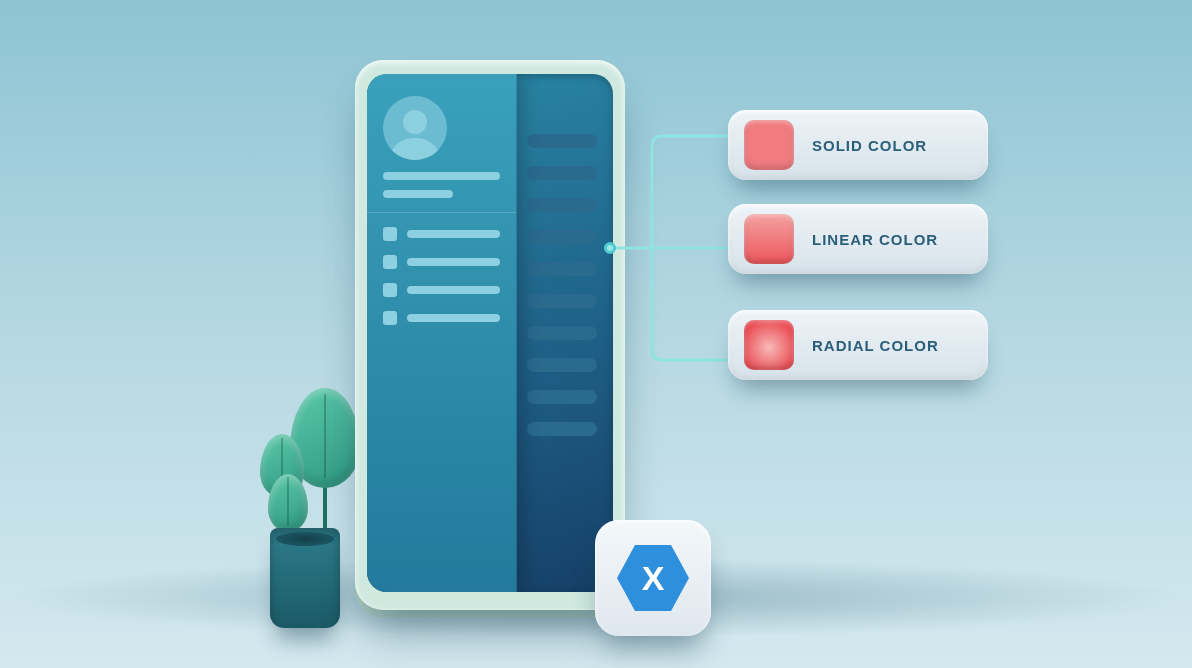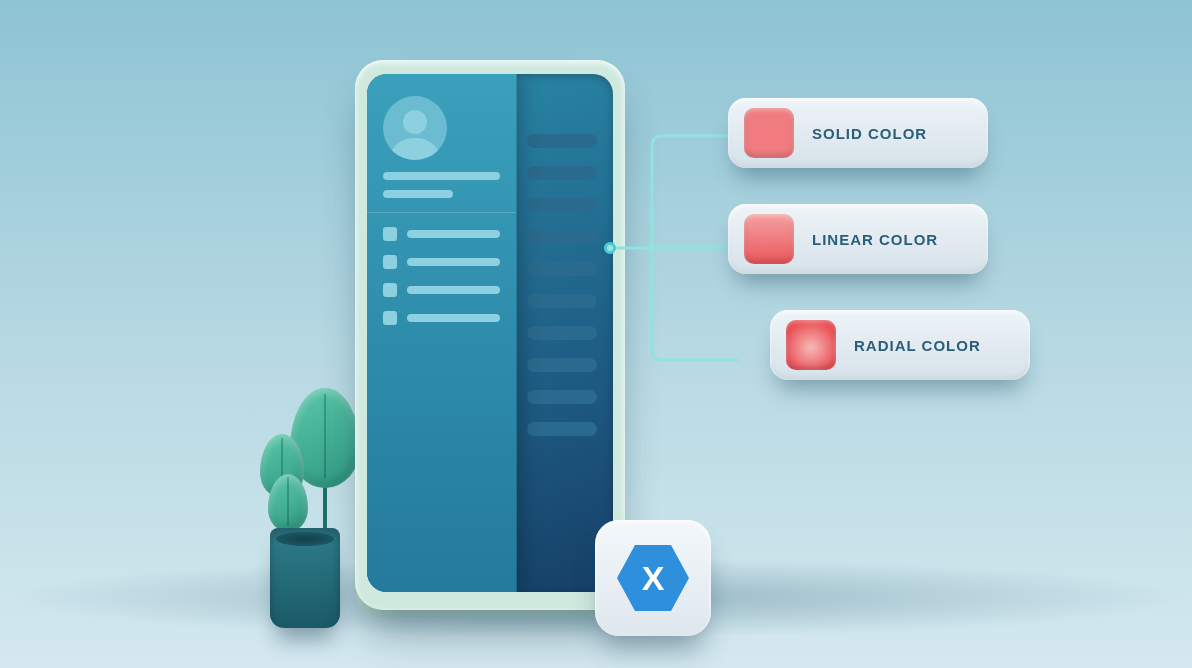--- a/index.html
+++ b/index.html
@@ -185,23 +185,23 @@
   .card .label {
     font-size: 15px;
     font-weight: 700;
     letter-spacing: 1px;
     color: #2a5e79;
   }
   .swatch.solid  { background: #f07c80; }
   .swatch.linear { background: linear-gradient(180deg,#f4a1a1 0%, #ec565b 100%); }
   .swatch.radial { background: radial-gradient(circle at 50% 55%, #f7b9b8 0%, #e9454c 80%); }
 
-  .card.c1 { top: 98px; }
+  .card.c1 { top: 110px; }
   .card.c2 { top: 204px; }
-  .card.c3 { top: 310px; margin-left: 42px; }
+  .card.c3 { top: 310px; }
 
   .node {
     position:absolute;
     left: 604px; top: 242px;
     width: 12px; height: 12px;
     border-radius: 50%;
     background: #9be7e4;
     border: 3px solid #4cc9d1;
   }
 </style>

